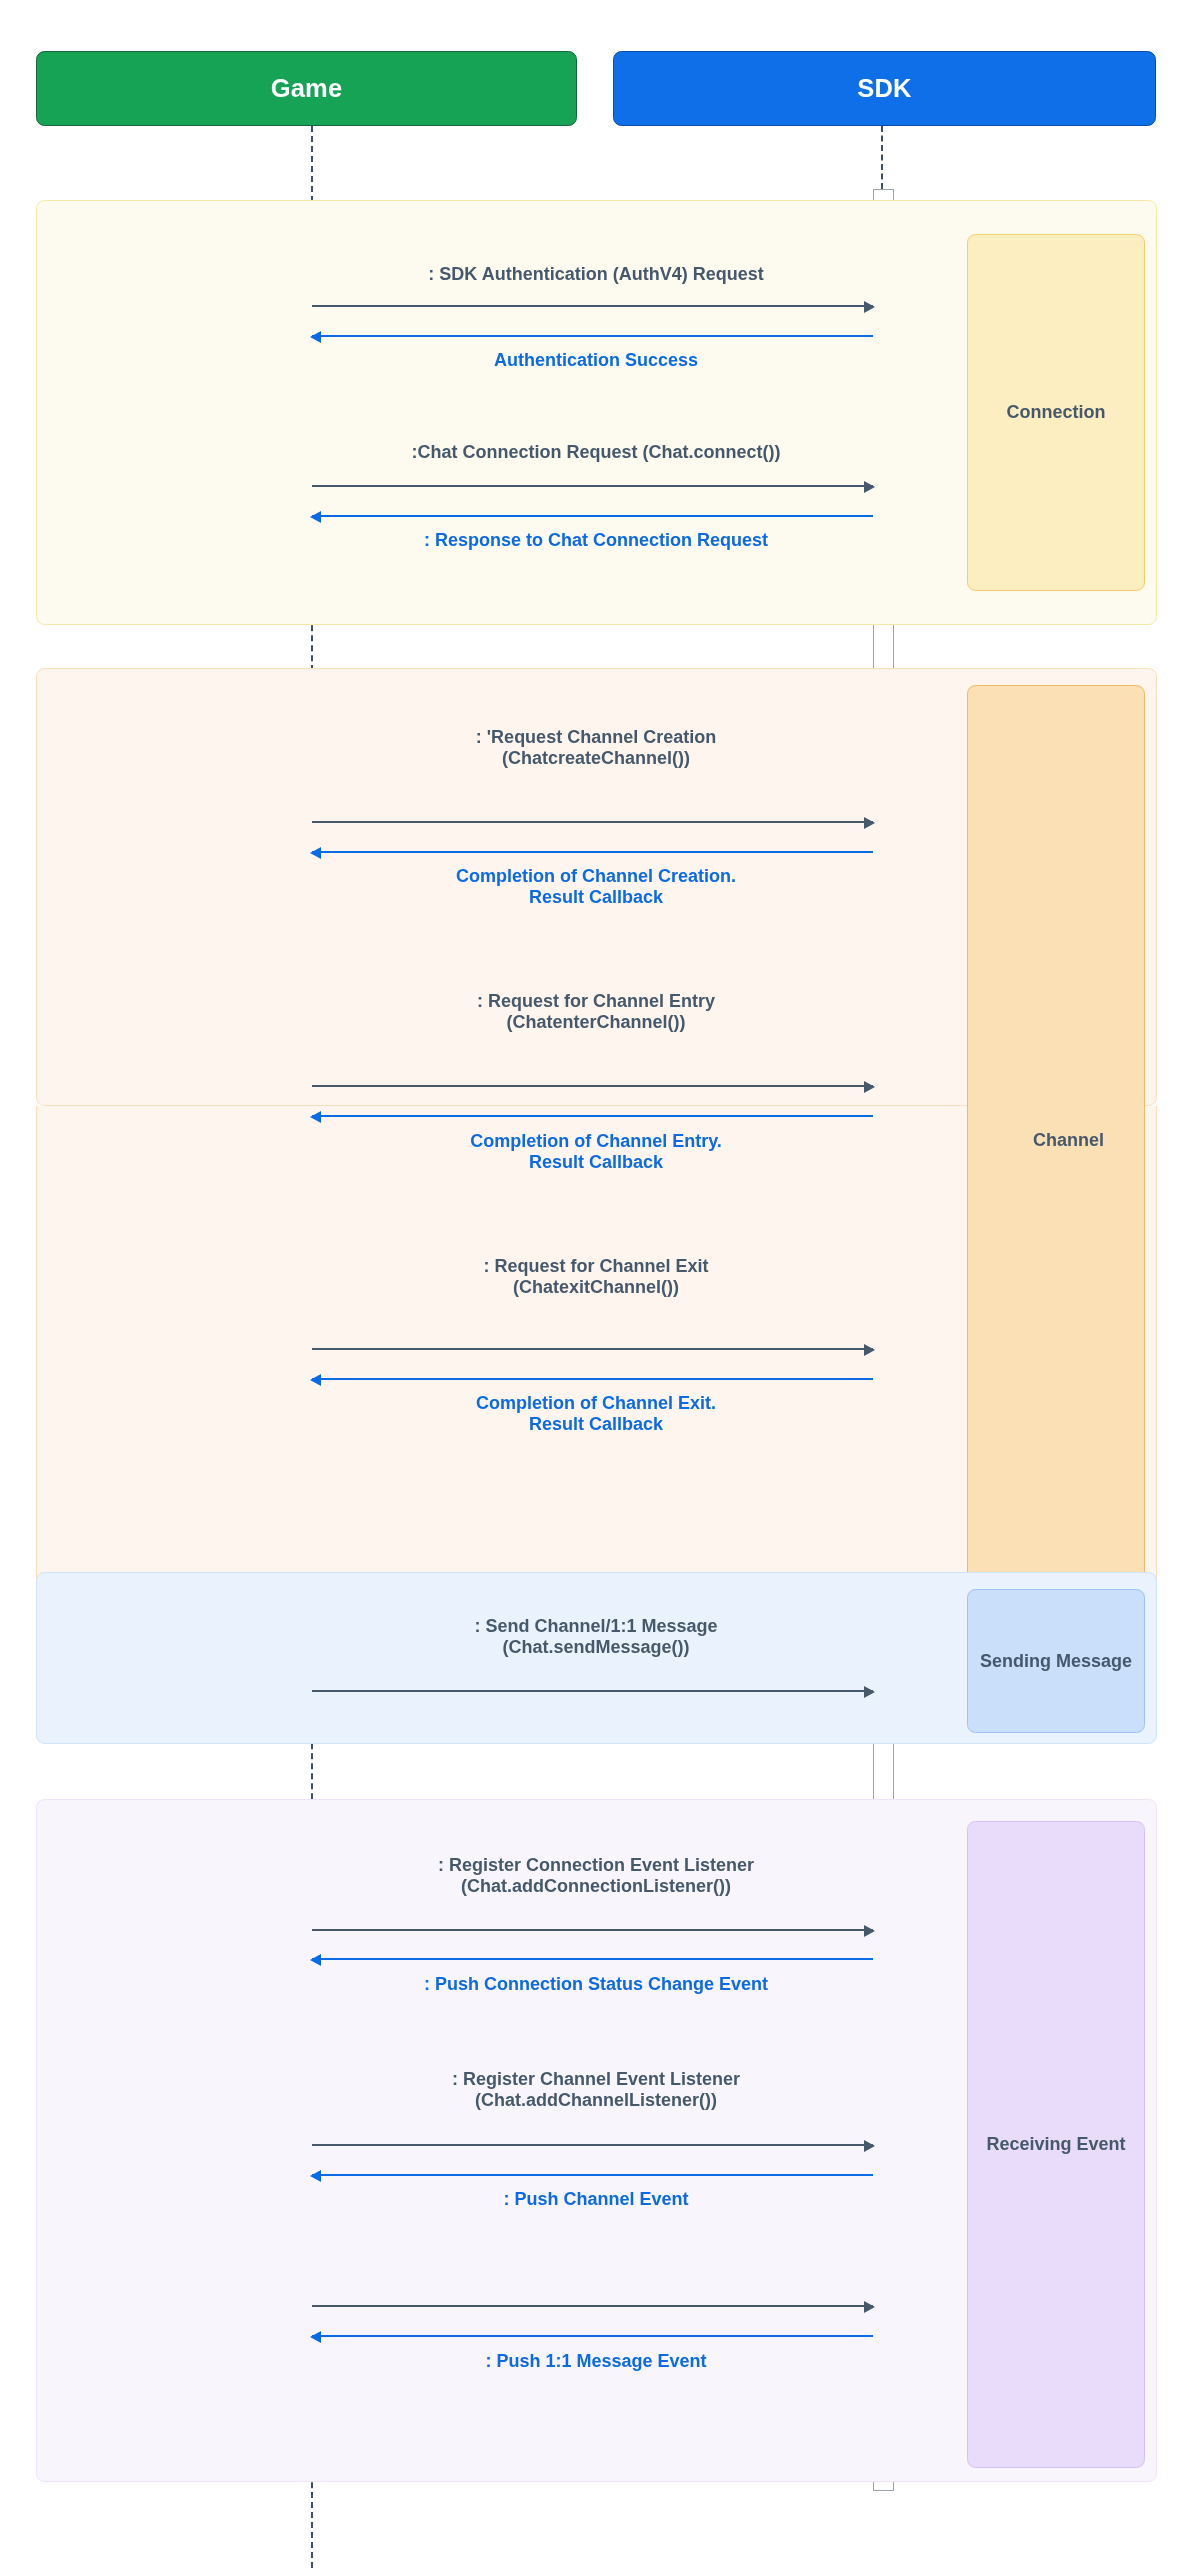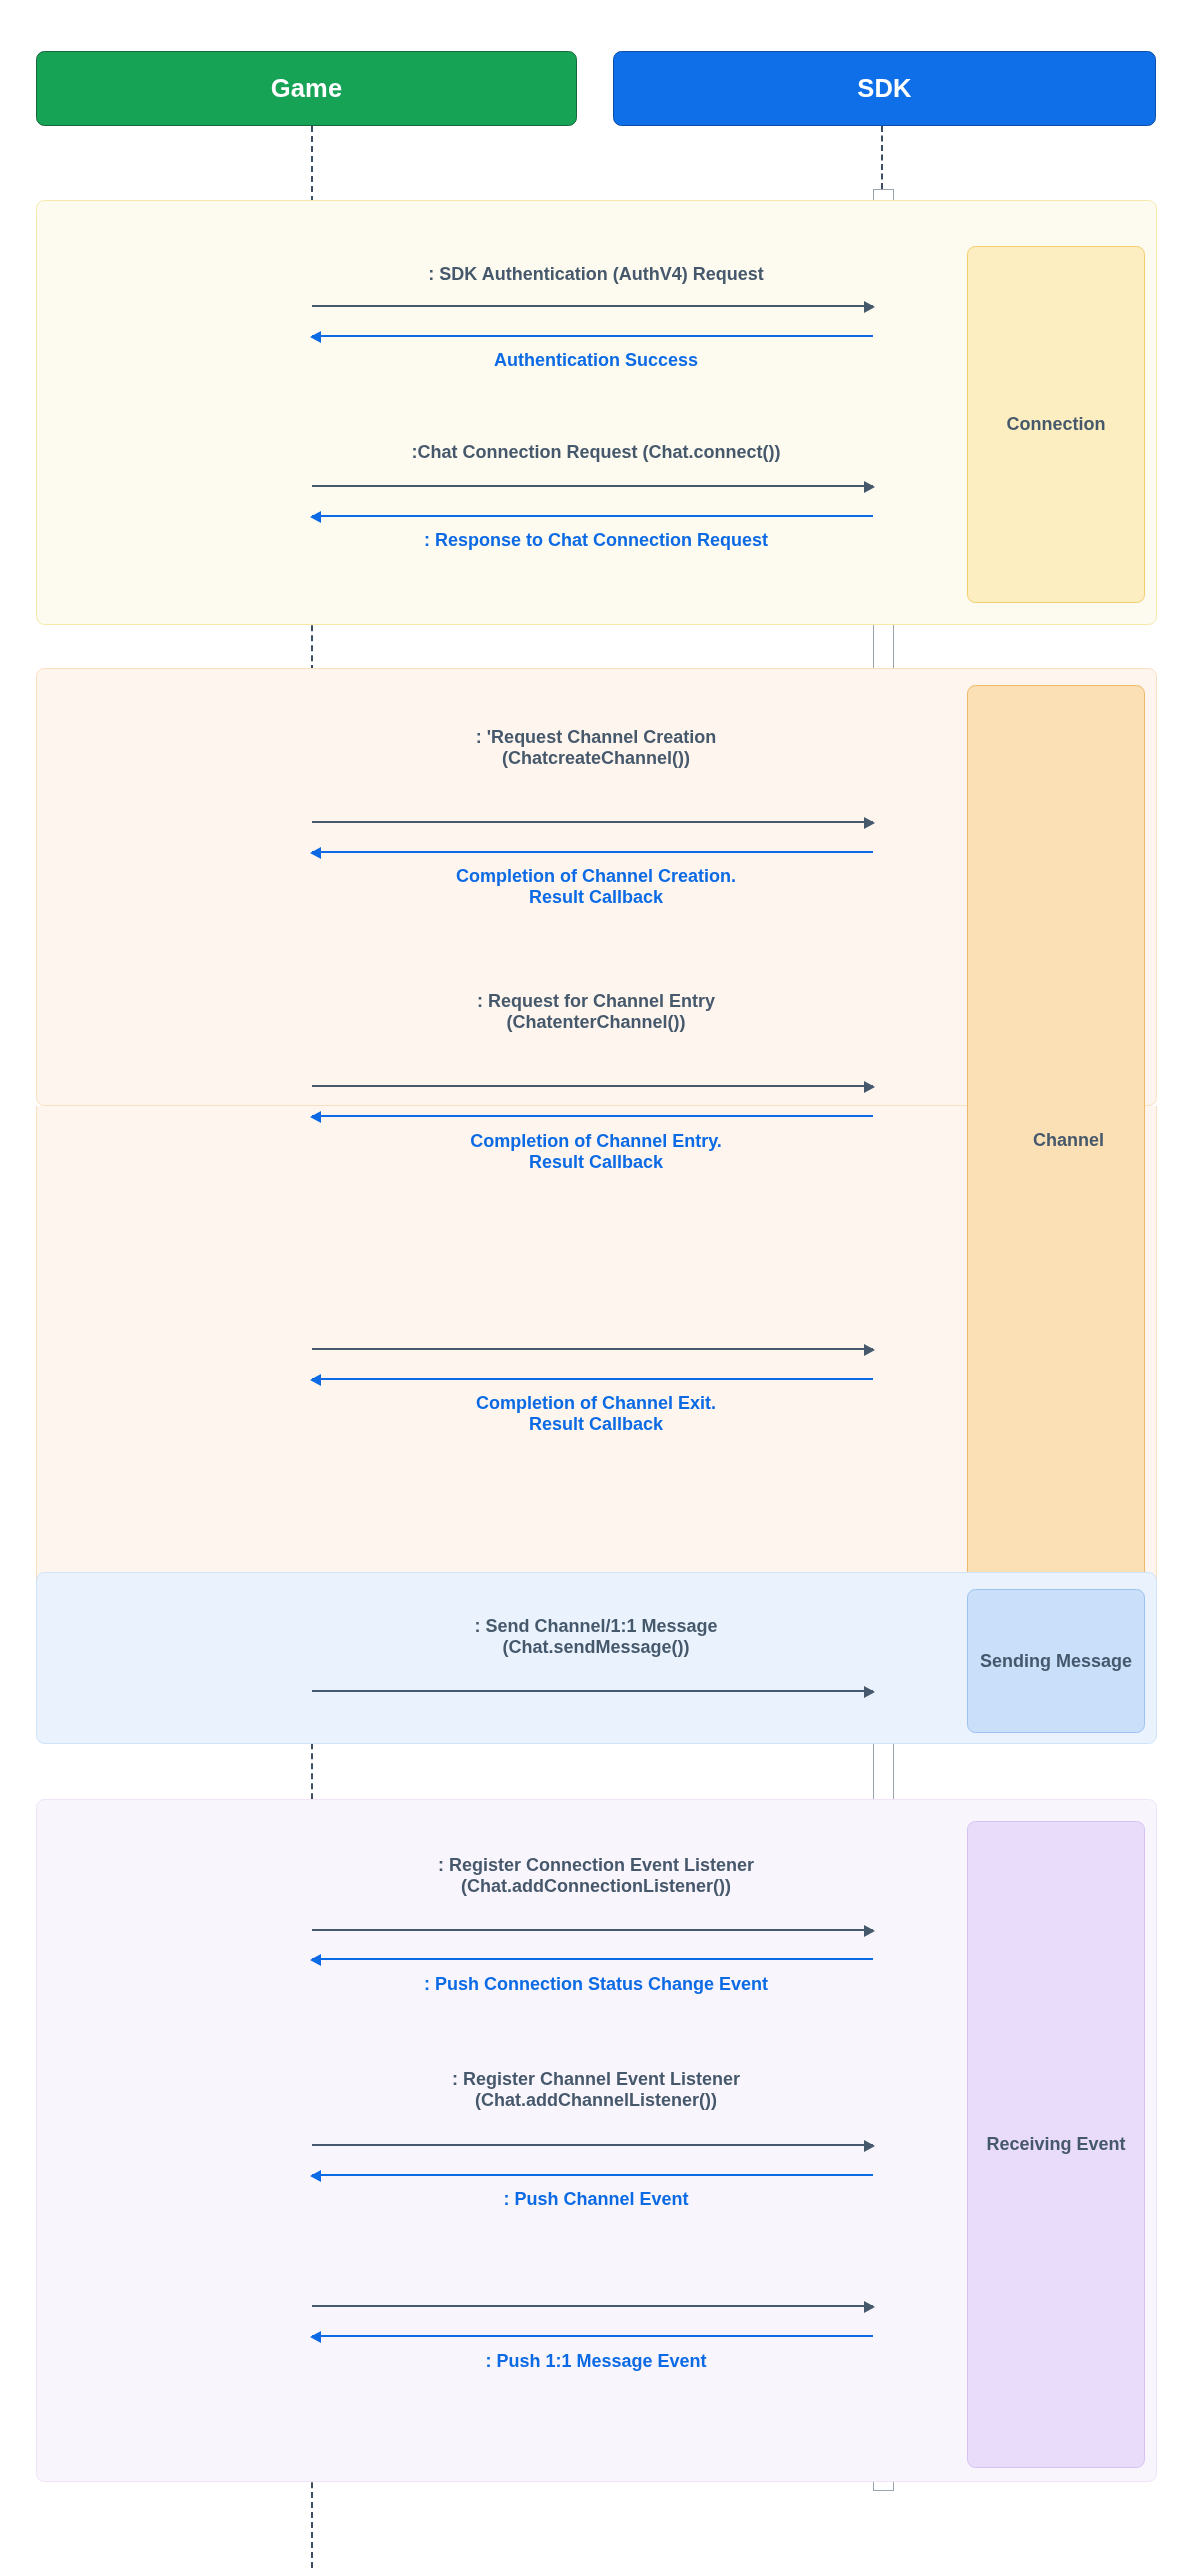--- a/index.html
+++ b/index.html
@@ -151,21 +151,21 @@
   </div>
 
   <div class="lifeline" id="ll-game"></div>
   <div class="lifeline" id="ll-sdk-top"></div>
   <div class="lifeline" id="ll-sdk-gap"></div>
 
   <div id="activation"></div>
 
   <div class="section sec-connection" style="top:200px; height:425px;"></div>
 
-  <div class="note note-connection" style="top:234px; height:357px;margin-top:12px;">
+  <div class="note note-connection" style="top:234px; height:357px;">
     <span>Connection</span>
   </div>
 
   <div class="msg-label req" style="top:264px;">: SDK Authentication (AuthV4) Request</div>
   <div class="arrow fwd" style="top:305px;"></div>
 
   <div class="arrow back" style="top:335px;"></div>
   <div class="msg-label resp" style="top:350px;">Authentication Success</div>
 
   <div class="msg-label req" style="top:442px;">:Chat Connection Request (Chat.connect())</div>
@@ -190,20 +190,22 @@
 Result Callback</div>
 
   <div class="msg-label req" style="top:991px;">: Request for Channel Entry
 (ChatenterChannel())</div>
   <div class="arrow fwd" style="top:1085px;"></div>
 
   <div class="arrow back" style="top:1115px;"></div>
   <div class="msg-label resp" style="top:1131px;">Completion of Channel Entry.
 Result Callback</div>
 
+  <div class="msg-label req" style="top:1256px;">: Request for Channel Exit
+(ChatexitChannel())</div>
   <div class="arrow fwd" style="top:1348px;"></div>
 
   <div class="arrow back" style="top:1378px;"></div>
   <div class="msg-label resp" style="top:1393px;">Completion of Channel Exit.
 Result Callback</div>
 
   <div class="section sec-sending" style="top:1572px; height:172px;"></div>
 
   <div class="note note-sending" style="top:1589px; height:144px;">
     <span>Sending

